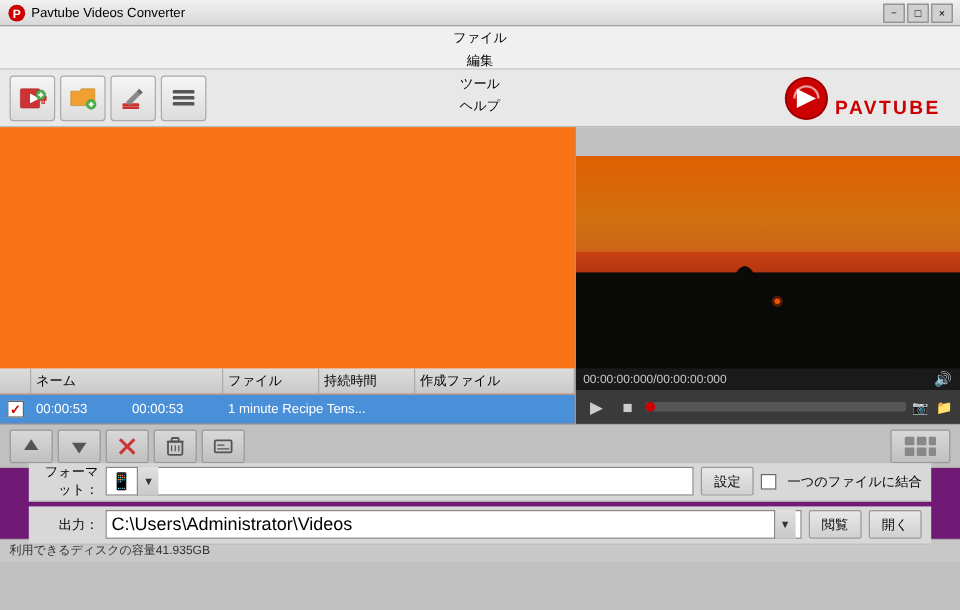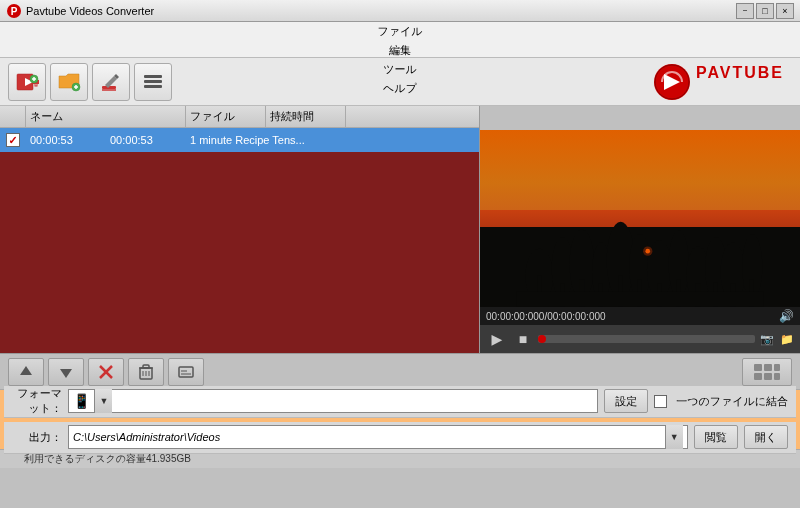--- a/index.html
+++ b/index.html
@@ -55,42 +55,43 @@
       width: 38px; height: 38px;
       background: linear-gradient(to bottom, #f5f5f5, #dcdcdc);
       border: 1px solid #aaa;
       border-radius: 3px;
       display: flex; align-items: center; justify-content: center;
       cursor: pointer;
       font-size: 18px;
     }
     .toolbar-spacer { flex: 1; }
     .pavtube-logo {
-      display: flex; align-items: flex-start; gap: 6px; margin-right: 8px;
+      display: flex; align-items: flex-end; gap: 6px; margin-right: 8px;
     }
     .logo-icon {
       width: 36px; height: 36px; background: #cc0000; border-radius: 50%;
       display: flex; align-items: center; justify-content: center; color: #fff; font-size: 18px; font-weight: bold;
     }
     .logo-text { color: #cc0000; font-size: 16px; font-weight: bold; letter-spacing: 2px; }
 
     
     #main {
       display: flex;
       height: 248px;
       border-bottom: 1px solid #999;
     }
 
     
     #filelist {
       flex: 1;
-      background: #7f1d1d;
+      background: #f97316;
       border-right: 1px solid #999;
       display: flex;
       flex-direction: column;
+      justify-content: flex-end;
     }
     #filelist-header {
       display: flex;
       background: linear-gradient(to bottom, #ddd, #c8c8c8);
       border-bottom: 1px solid #aaa;
       height: 22px;
       align-items: center;
     }
     .col-header {
       font-size: 11px; color: #000; padding: 0 4px;
@@ -238,34 +239,34 @@
       width: 13px; height: 13px; border: 1px solid #666; background: #fff;
       display: inline-flex; align-items: center; justify-content: center;
       margin-right: 3px; cursor: pointer;
     }
     .merge-label { font-size: 11px; color: #000; white-space: nowrap; }
 
     .output-path-wrapper {
       flex: 1; height: 24px; background: #fff; border: 1px solid #888;
       display: flex; align-items: center; padding: 0 4px; font-size: 11px; position: relative;
     }
-    .output-path-text { flex: 1; font-size: 11px; font-style: italic; }
+    .output-path-text { flex: 1; font-size: 15px; }
     .output-path-arrow {
       width: 18px; height: 24px; background: linear-gradient(to bottom, #e0e0e0, #c8c8c8);
       border-left: 1px solid #888; display: flex; align-items: center; justify-content: center;
       font-size: 9px; cursor: pointer; color: #333;
     }
 
     
     #statusbar {
       background: #c8c8c8;
       height: 18px;
       display: flex;
       align-items: center;
-      padding: 0 24px;
+      padding: 0 8px;
       font-size: 10px;
       color: #333;
     }
 
     
     #convert-btn {
       width: 130px; height: 52px;
       background: radial-gradient(circle at 40% 40%, #ff4444, #cc0000 50%, #880000);
       border: 2px solid #660000;
       border-radius: 8px;
@@ -278,25 +279,25 @@
       box-shadow: 2px 2px 4px rgba(0,0,0,0.4);
     }
     .convert-icon {
       width: 28px; height: 28px; background: #cc0000; border: 2px solid #fff;
       border-radius: 50%; display: flex; align-items: center; justify-content: center;
       color: #fff; font-size: 14px;
     }
     .convert-text { color: #fff; font-size: 16px; font-weight: bold; text-shadow: 1px 1px 2px rgba(0,0,0,0.5); }
 
     #bottom-area {
-      background: #fdba74;
+      background: #701a75;
       display: flex;
       align-items: center;
       height: 60px;
-      padding: 4px 4px;
+      padding: 4px 24px;
       border-bottom: 1px solid #aaa;
     }
     #bottom-left {
       flex: 1;
       display: flex;
       flex-direction: column;
       gap: 4px;
     }
 
     
@@ -382,20 +383,21 @@
 </div>
 
 <div id="main">
 
   <div id="filelist">
     <div id="filelist-header">
       <div class="col-header col-check"></div>
       <div class="col-header col-name">ネーム</div>
       <div class="col-header col-duration">ファイル</div>
       <div class="col-header col-trim">持続時間</div>
+      <div class="col-header col-output">作成ファイル</div>
     </div>
     <div class="file-row">
       <div class="col-check">
         <div class="checkbox-checked">✓</div>
       </div>
       <div class="cell col-duration">00:00:53</div>
       <div class="cell col-trim">00:00:53</div>
       <div class="cell col-output">1 minute Recipe  Tens...</div>
     </div>
   </div>

